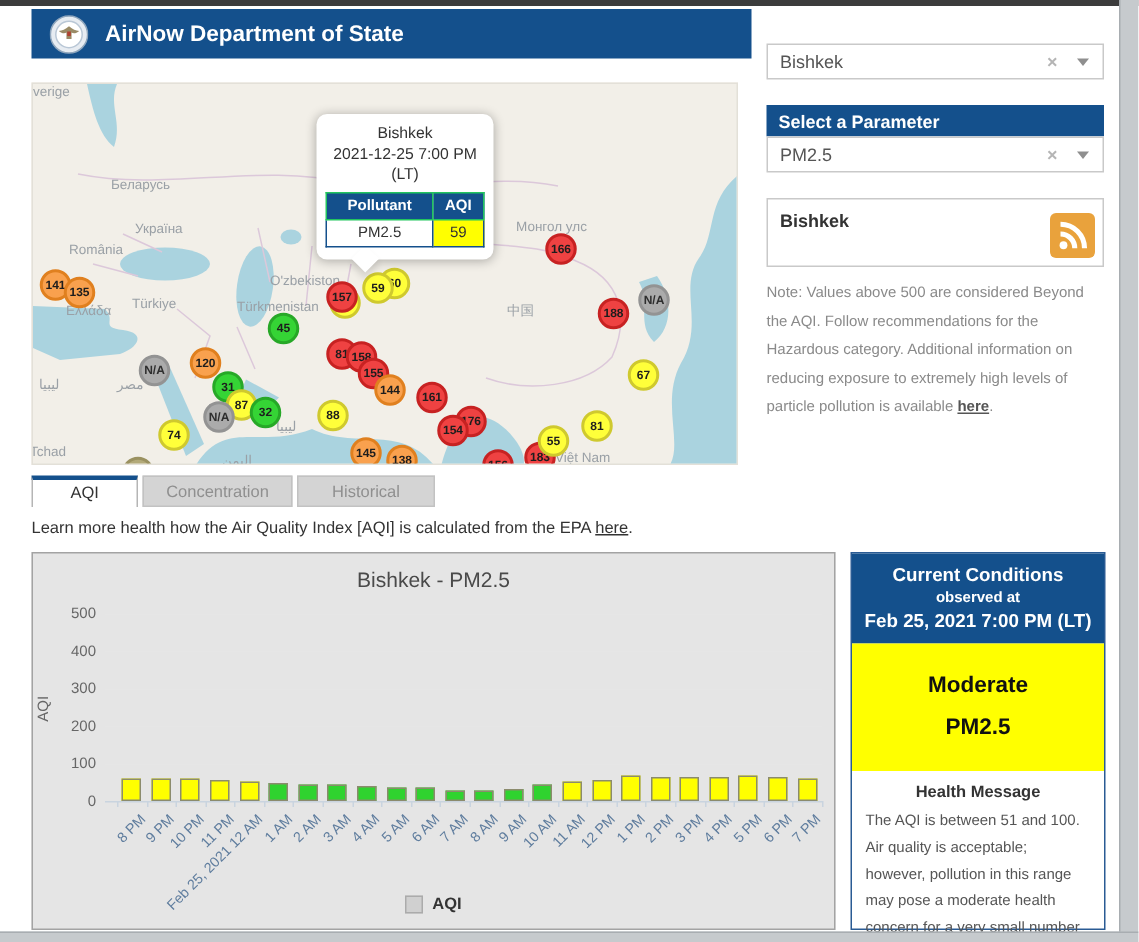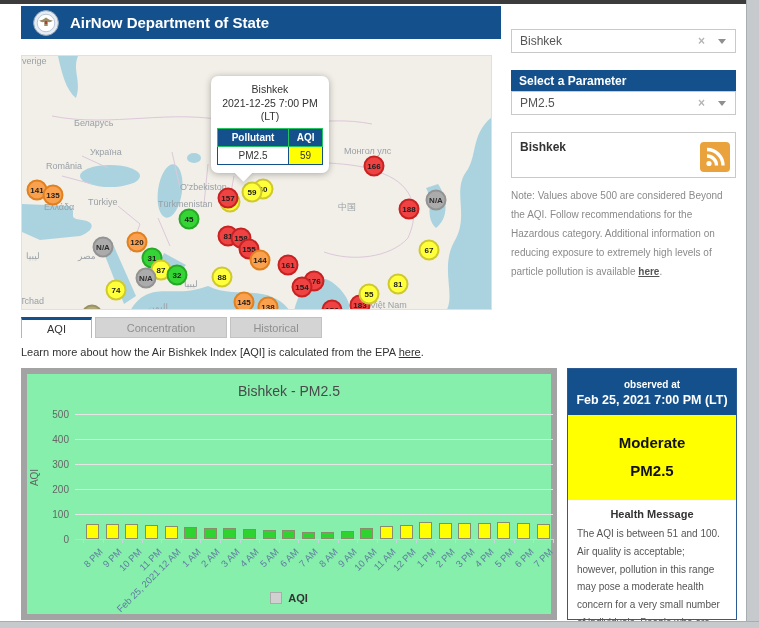--- a/index.html
+++ b/index.html
@@ -36,27 +36,27 @@
   .popup table { width:100%; border-collapse:collapse; margin-top:4px; position:relative; z-index:2; background:#fff; }
   .popup th { background:#14508c; color:#fff; font-size:10px; padding:3px 2px; border:1px solid #22c55e; }
   .popup td { font-size:10px; color:#333; padding:3px 2px; border:1px solid #14508c; }
   .popup td.aqi-val { background:#ffff00; }
 
   
   .tabbar { position:absolute; left:21px; top:317px; display:flex; gap:3px; height:21px; }
   .tab { height:21px; display:flex; align-items:center; justify-content:center; font-size:11px; cursor:pointer; }
   .tab.active { width:71px; background:#fff; border:1px solid #b5b5b5; border-top:3px solid #14508c; border-bottom:none; color:#333; }
   .tab.inactive { background:#d4d4d4; border:1px solid #c2c2c2; color:#8f8f8f; }
-  .tab.w1 { width:132px; } .tab.w2 { width:92px; }
+  .tab.w1 { width:100px; } .tab.w2 { width:92px; }
 
   .epa-line { position:absolute; left:21px; top:346px; font-size:11px; color:#333; }
   .epa-line a, .note a { color:#333; text-decoration:underline; cursor:pointer; }
 
   
-  .chart-box { position:absolute; left:21px; top:368px; width:536px; height:252px; border:6px solid #a3a3a3; background:#86efac; }
+  .chart-box { position:absolute; left:21px; top:368px; width:536px; height:252px; border:1px solid #a3a3a3; background:#e5e5e5; }
   .chart-title { position:absolute; left:0; right:0; top:9px; text-align:center; font-size:14px; color:#4a4a4a; }
   .gl { position:absolute; height:1px; background:#e6e6e6; }
   .gl.axisline { background:#c9d4df; }
   .ylab { position:absolute; left:16px; width:26px; text-align:right; font-size:10px; color:#666; }
   .ytitle { position:absolute; left:-1px; top:98px; transform:rotate(-90deg); font-size:10px; color:#666; }
   .bar { position:absolute; width:13px; border:1px solid #8b8b6d; }
   .xtick { position:absolute; top:165px; width:1px; height:4px; background:#c9d4df; }
   .xlab { position:absolute; top:172px; transform:translateX(-100%) rotate(-45deg); transform-origin:100% 0; font-size:9.5px; color:#5f7d9e; white-space:nowrap; }
   .legend { position:absolute; left:0; right:0; bottom:10px; display:flex; justify-content:center; align-items:center; gap:6px; }
   .legend .sw { width:12px; height:12px; background:#d0d0d0; border:1px solid #ababab; }
@@ -197,21 +197,21 @@
         </table>
     </div>
   </div>
 
   <div class="tabbar">
     <div class="tab active">AQI</div>
     <div class="tab inactive w1">Concentration</div>
     <div class="tab inactive w2">Historical</div>
   </div>
 
-  <div class="epa-line"><span>Learn more about how the Air Bishkek Index [AQI] is calculated from the EPA </span><a>here</a><span>.</span></div>
+  <div class="epa-line"><span>Learn more health how the Air Quality Index [AQI] is calculated from the EPA </span><a>here</a><span>.</span></div>
 
   <div class="chart-box">
     <div class="chart-title">Bishkek - PM2.5</div>
     <div class="ytitle">AQI</div>
     <div>
         <div class="gl axisline" style="top: 165px; left: 48px; width: 477.92px;"></div>
         <div class="ylab" style="top: 160px;">0</div>
         <div class="gl" style="top: 140px; left: 48px; width: 477.92px;"></div>
         <div class="ylab" style="top: 135px;">100</div>
         <div class="gl" style="top: 115px; left: 48px; width: 477.92px;"></div>
@@ -297,20 +297,21 @@
         <div class="xtick" style="left: 525.92px;"></div>
       </div>
     <div class="legend">
       <span class="sw"></span>
       <span class="lt">AQI</span>
     </div>
   </div>
 
   <div class="cc">
     <div class="cc-head">
+      <div class="l1">Current Conditions</div>
       <div class="l2">observed at</div>
       <div class="l3">Feb 25, 2021 7:00 PM (LT)</div>
     </div>
     <div class="cc-yellow">
       <div>Moderate</div>
       <div>PM2.5</div>
     </div>
     <div class="cc-health">
       <div class="ht">Health Message</div>
       <div class="hb">The AQI is between 51 and 100. Air quality is acceptable; however, pollution in this range may pose a moderate health concern for a very small number of individuals. People who are unusually sensitive to ozone or particle pollution may experience respiratory symptoms.</div>

